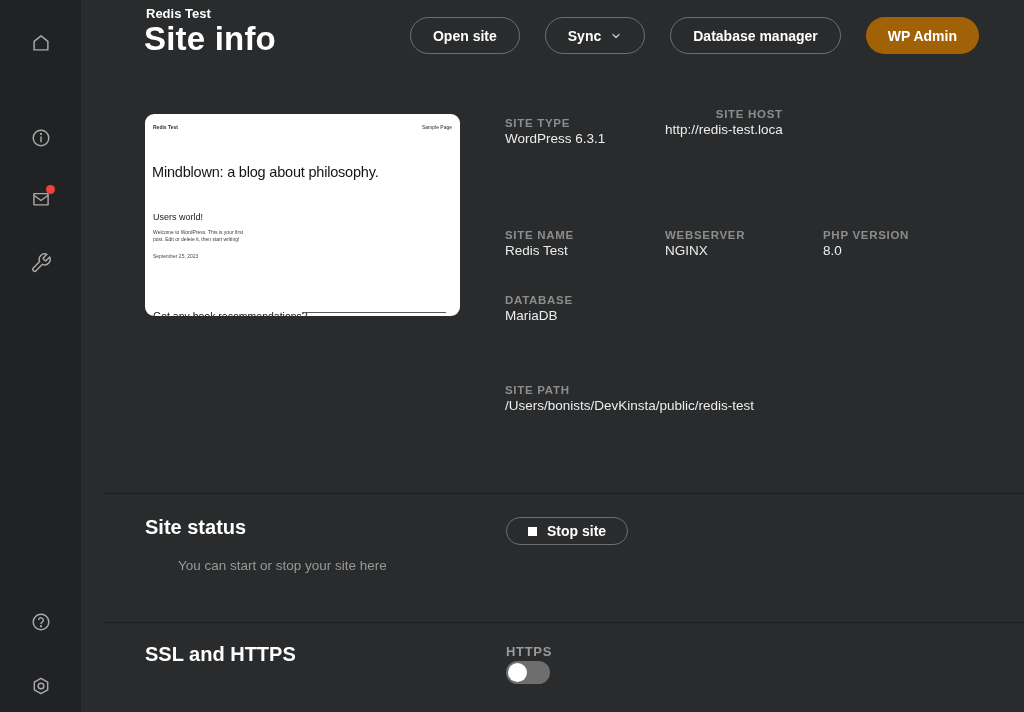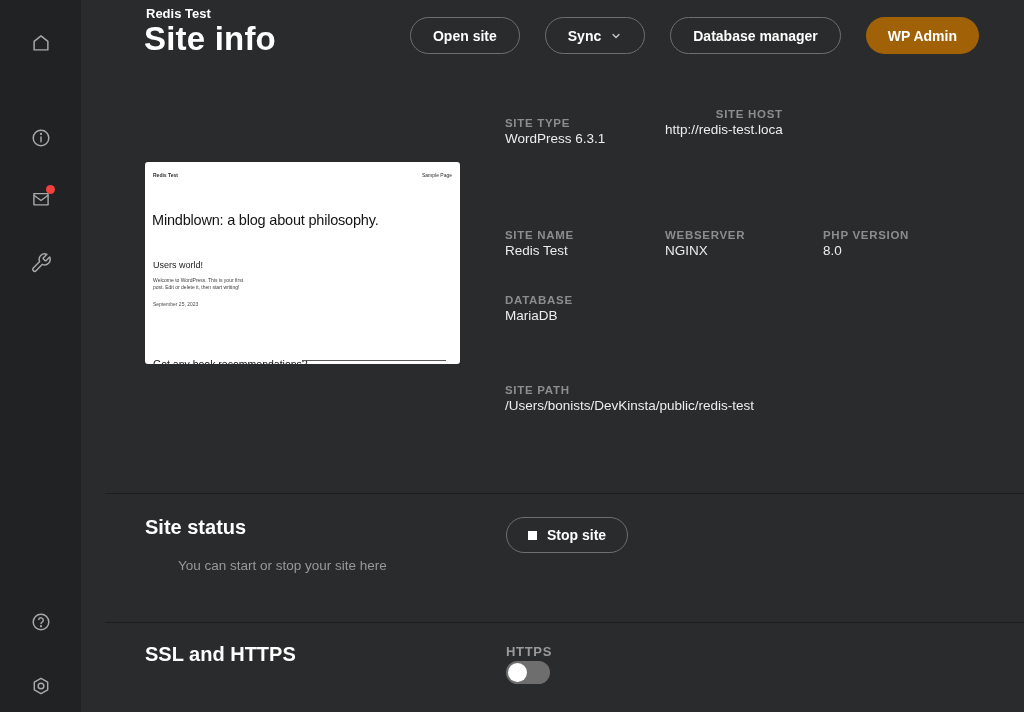--- a/index.html
+++ b/index.html
@@ -29,21 +29,21 @@
     height:37px; display:flex; align-items:center; padding:0 22px;
     border:1px solid #6f6f6f; border-radius:19px; background:transparent;
     color:#fff; font-size:14px; font-weight:bold; cursor:pointer; white-space:nowrap;
     font-family:"Liberation Sans", sans-serif;
   }
   .btn .chev { margin-left:9px; display:flex; color:#cfcfcf; }
   .btn.primary { border:none; }
   
   .thumb {
     position:absolute; left:145px; top:114px; width:315px; height:202px;
-    background:#ffffff; border-radius:3px; overflow:hidden; cursor:pointer;margin-top:48px;
+    background:#ffffff; border-radius:9px; overflow:hidden; cursor:pointer;
   }
   .t-site   { position:absolute; left:8px; top:10px; font-size:5px; font-weight:bold; color:#2b2b2b; }
   .t-nav    { position:absolute; right:8px; top:10px; font-size:5px; color:#2b2b2b; }
   .t-head   { position:absolute; left:7px; top:50px; font-size:14.5px; color:#141414; letter-spacing:-.2px; }
   .t-post   { position:absolute; left:8px; top:98px; font-size:9px; color:#1a1a1a; }
   .t-exc    { position:absolute; left:8px; top:115px; font-size:5px; line-height:7px; color:#3c3c3c; }
   .t-date   { position:absolute; left:8px; top:139px; font-size:5px; color:#4a4a4a; }
   .t-foot   { position:absolute; left:8px; top:196px; font-size:10.5px; color:#141414; }
   .t-line   { position:absolute; left:157px; top:198px; width:144px; height:1px; background:#5a5a5a; }
   
@@ -58,21 +58,21 @@
   .f-db      { left:505px; top:294px; }
   .f-path    { left:505px; top:384px; }
   
   .divider { position:absolute; left:105px; right:0; height:1px; background:#1c1d1e; }
   .d1 { top:493px; } .d2 { top:622px; }
   .sec-title { position:absolute; left:145px; font-size:20px; font-weight:bold; color:#ffffff; }
   .sec-sub   { position:absolute; left:145px; font-size:13.5px; color:#989898;margin-left:33px; }
   .st-title { top:516px; } .st-sub { top:558px; }
   .ssl-title { top:643px; } .ssl-sub { top:685px; }
   .stop-btn {
-    position:absolute; left:506px; top:517px; height:36px; display:flex; align-items:center;
+    position:absolute; left:506px; top:517px; height:28px; display:flex; align-items:center;
     padding:0 21px; gap:10px; border:1px solid #6f6f6f; border-radius:18px;
     background:transparent; color:#fff; font-size:14px; font-weight:bold; cursor:pointer;
     font-family:"Liberation Sans", sans-serif;
   }
   .stop-sq { width:9px; height:9px; background:#ffffff; }
   .https-lbl { position:absolute; left:506px; top:644px; font-size:13px; font-weight:bold; letter-spacing:.7px; color:#9a9a9a; }
   .toggle { position:absolute; left:506px; top:661px; width:44px; height:23px; border-radius:12px; background:#6e6e6e; cursor:pointer; }
   .knob { position:absolute; left:2px; top:2px; width:19px; height:19px; border-radius:50%; background:#ffffff; }
 </style>
 </head>

